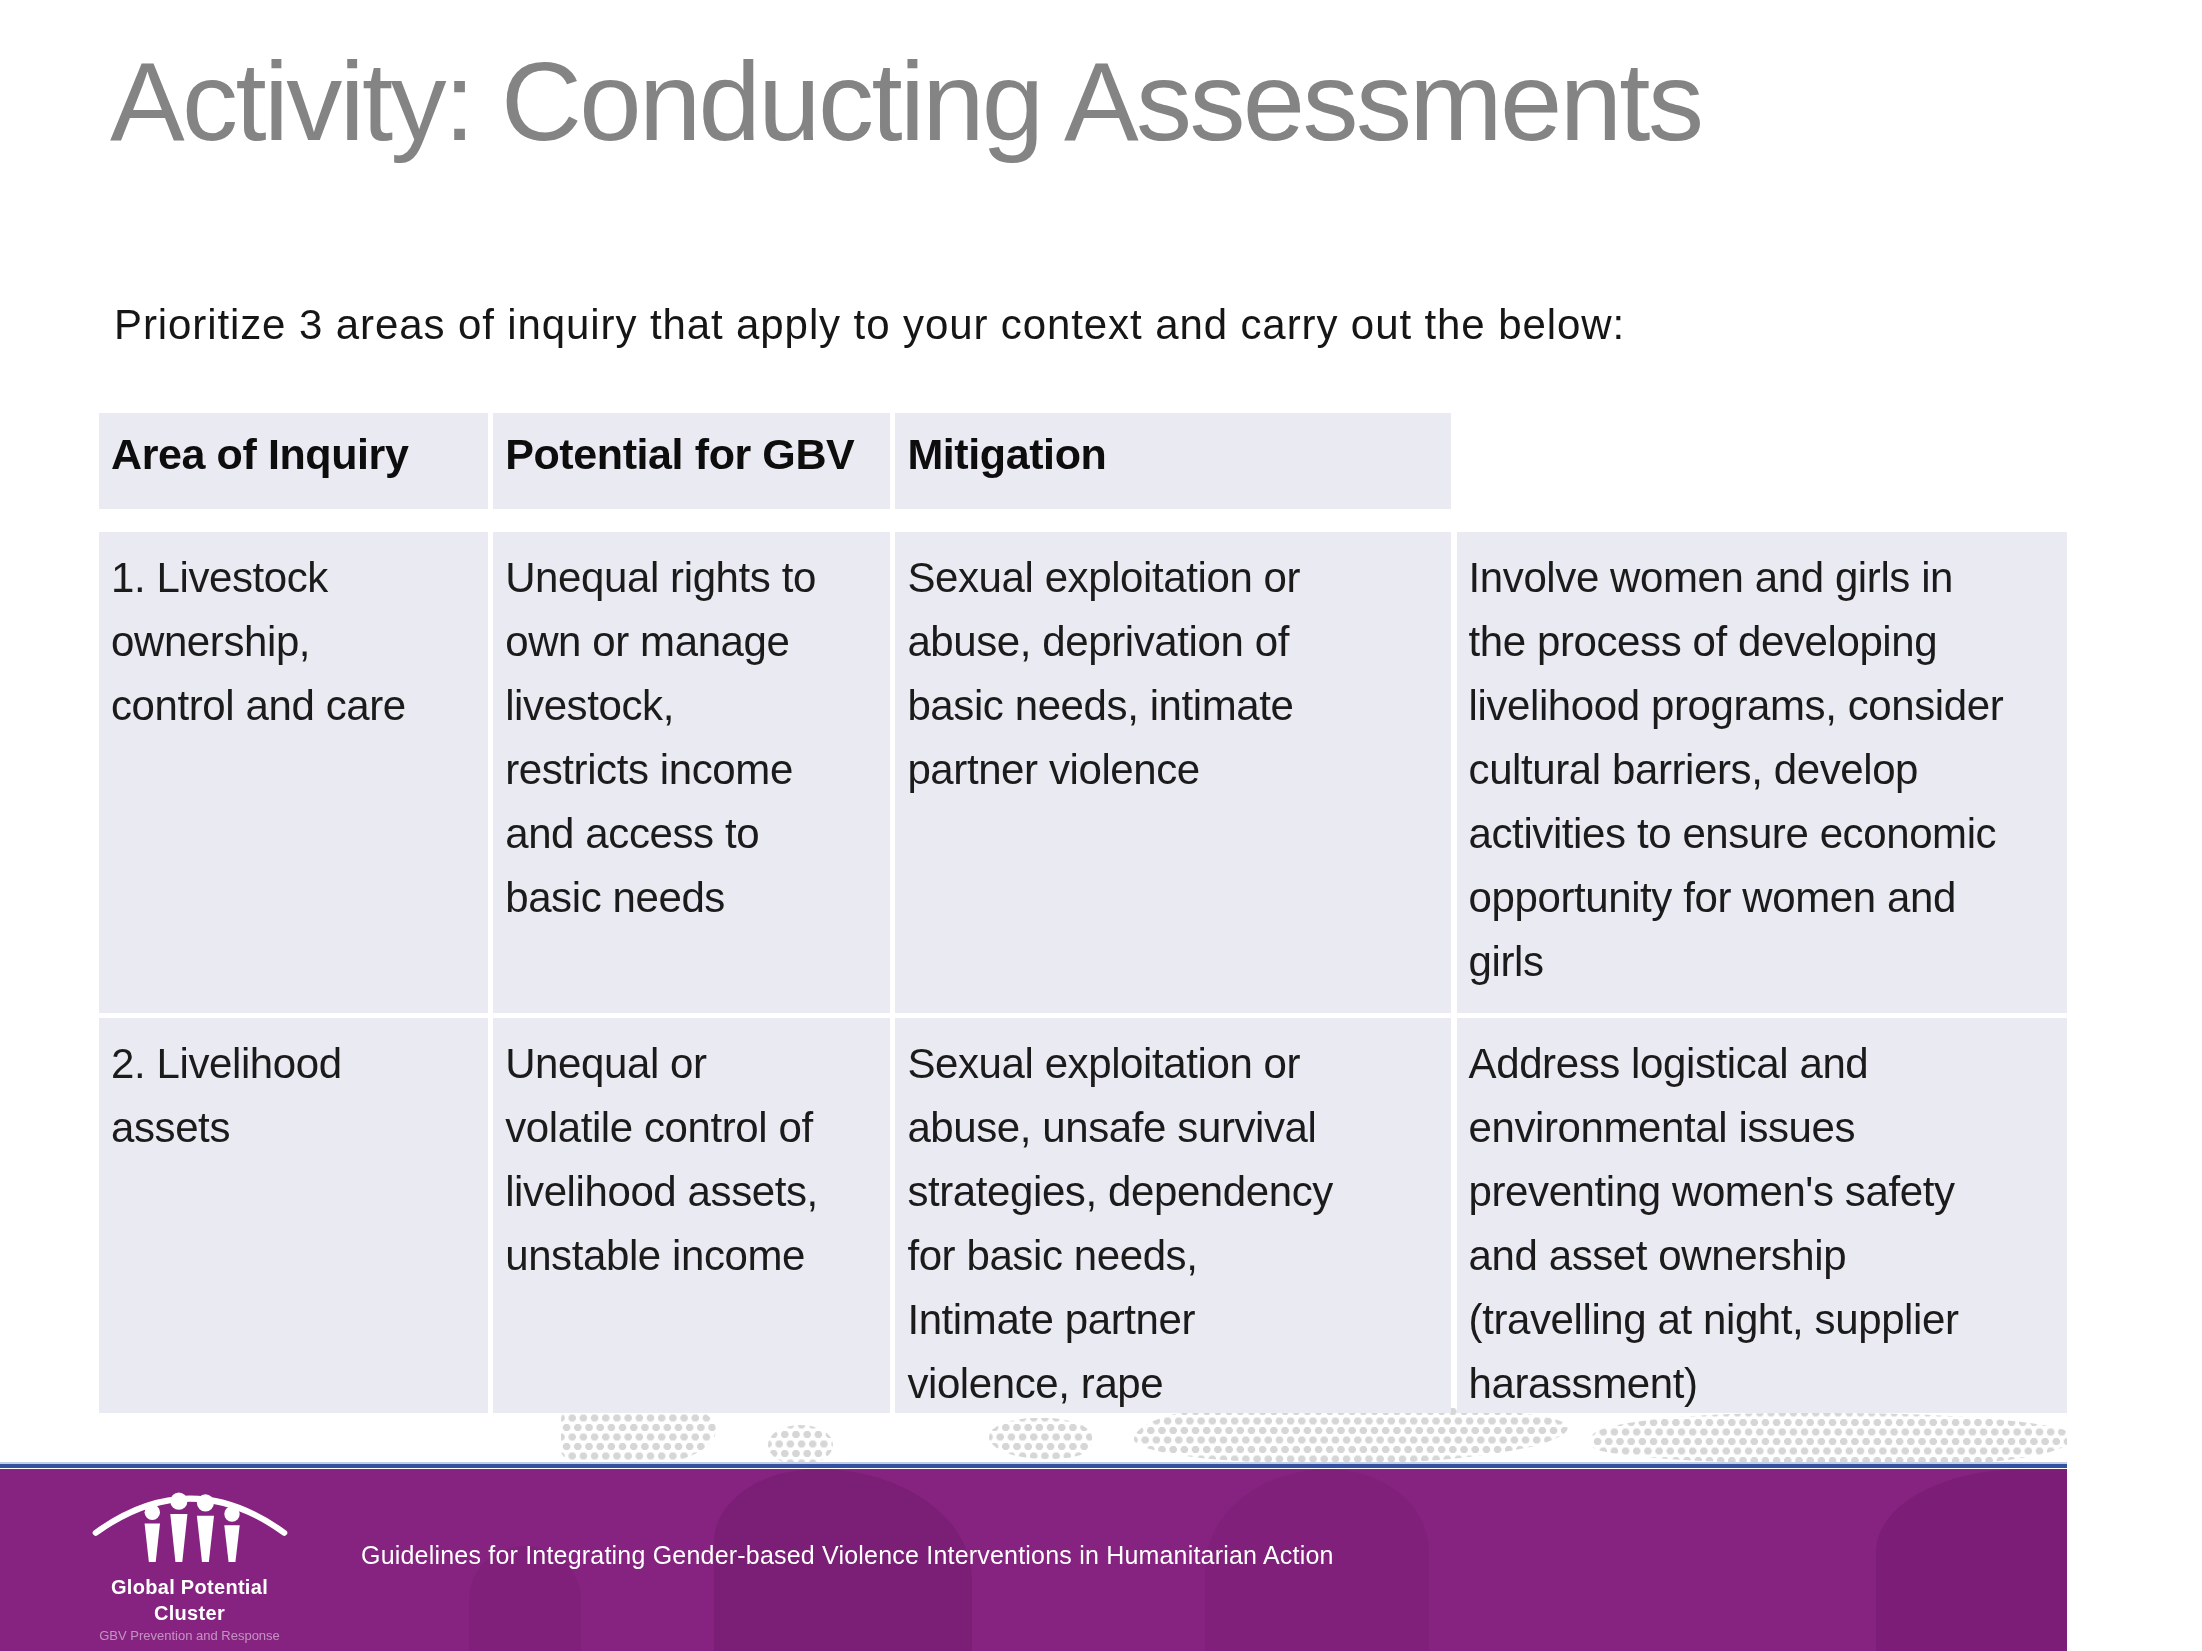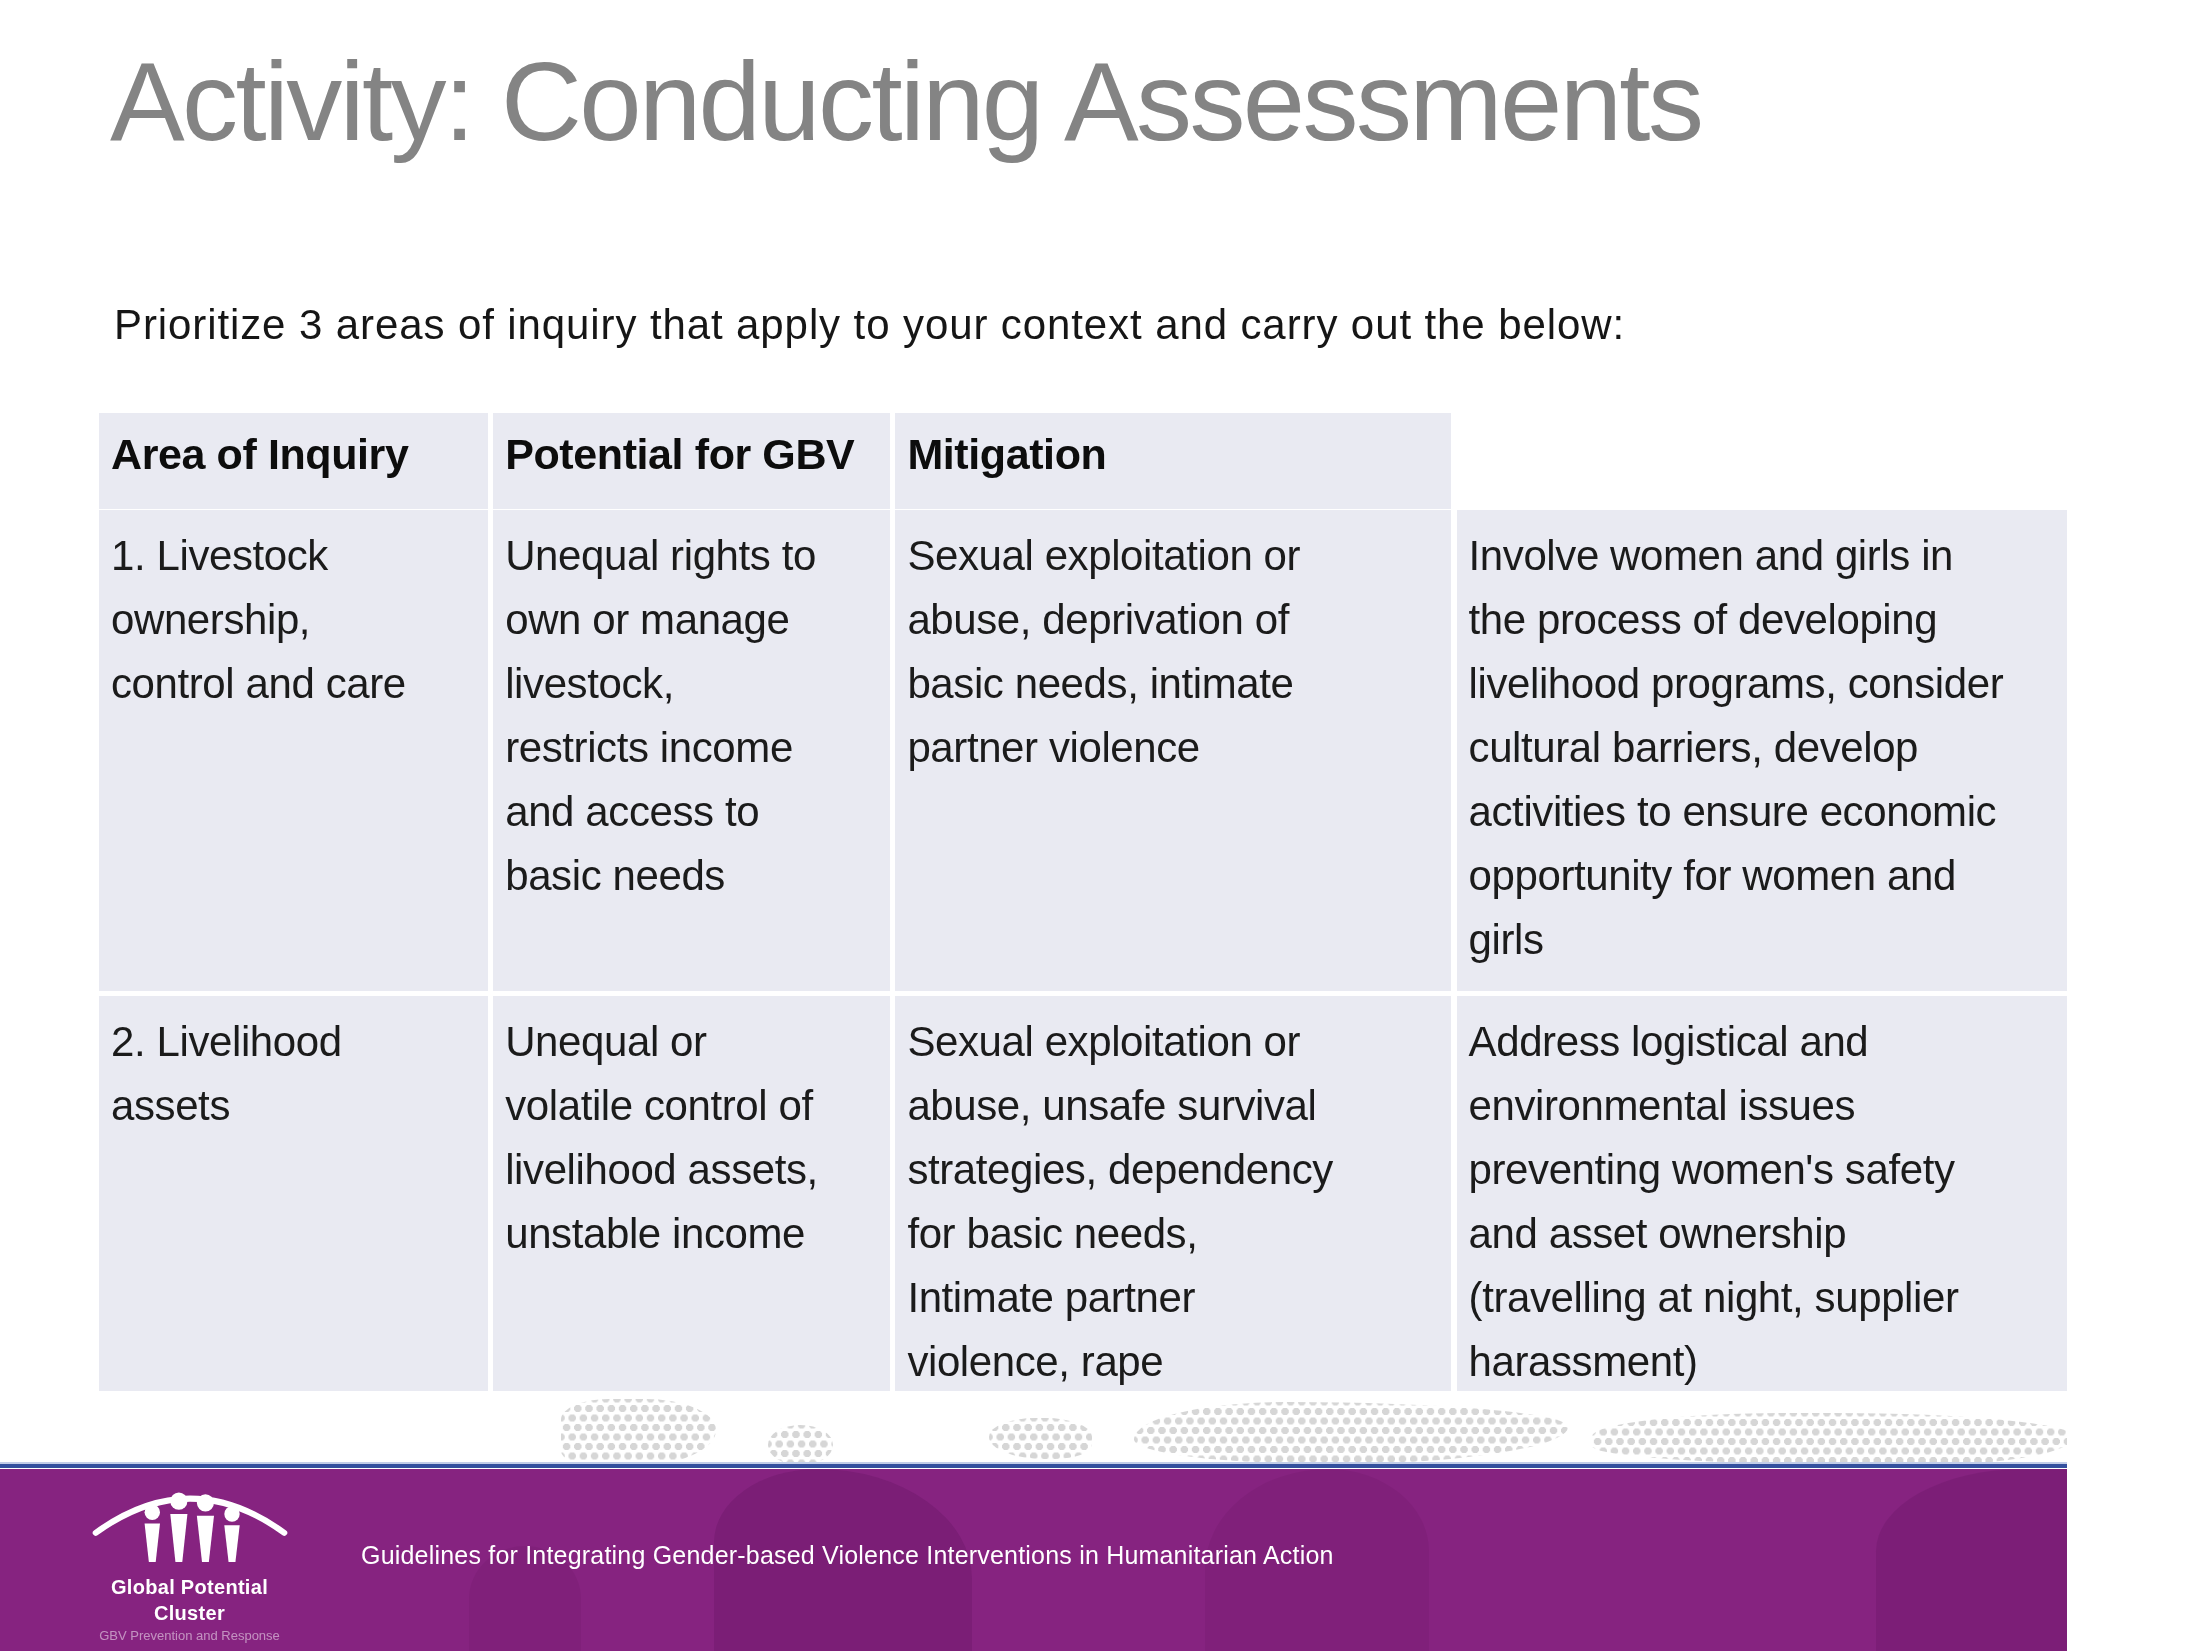--- a/index.html
+++ b/index.html
@@ -19,21 +19,21 @@
     letter-spacing:0.4px;white-space:pre;
   }
   .instruction{
     position:absolute;left:105px;top:300px;
     font-size:42px;line-height:1.2;font-weight:400;color:#161616;
     letter-spacing:0.9px;white-space:pre;margin-left:9px;
   }
   
   .tbl{position:absolute;left:99px;top:413px;width:2005px;}
   .grid{display:grid;grid-template-columns:389px 397px 556px 647px;column-gap:5.2px;}
-  .grid.hdr{margin-bottom:1px;}
+  .grid.hdr{margin-bottom:23px;}
   .grid.r1{margin-bottom:5.2px;}
   .cell{
     background:#e9eaf2;box-sizing:border-box;overflow:visible;
     color:#1b1b1b;
   }
   .cell.th{
     height:96px;padding:17px 6.9px 0 12px;
     font-size:43px;font-weight:700;letter-spacing:-0.4px;white-space:pre;color:#0d0d0d;
   }
   .cell.td{

